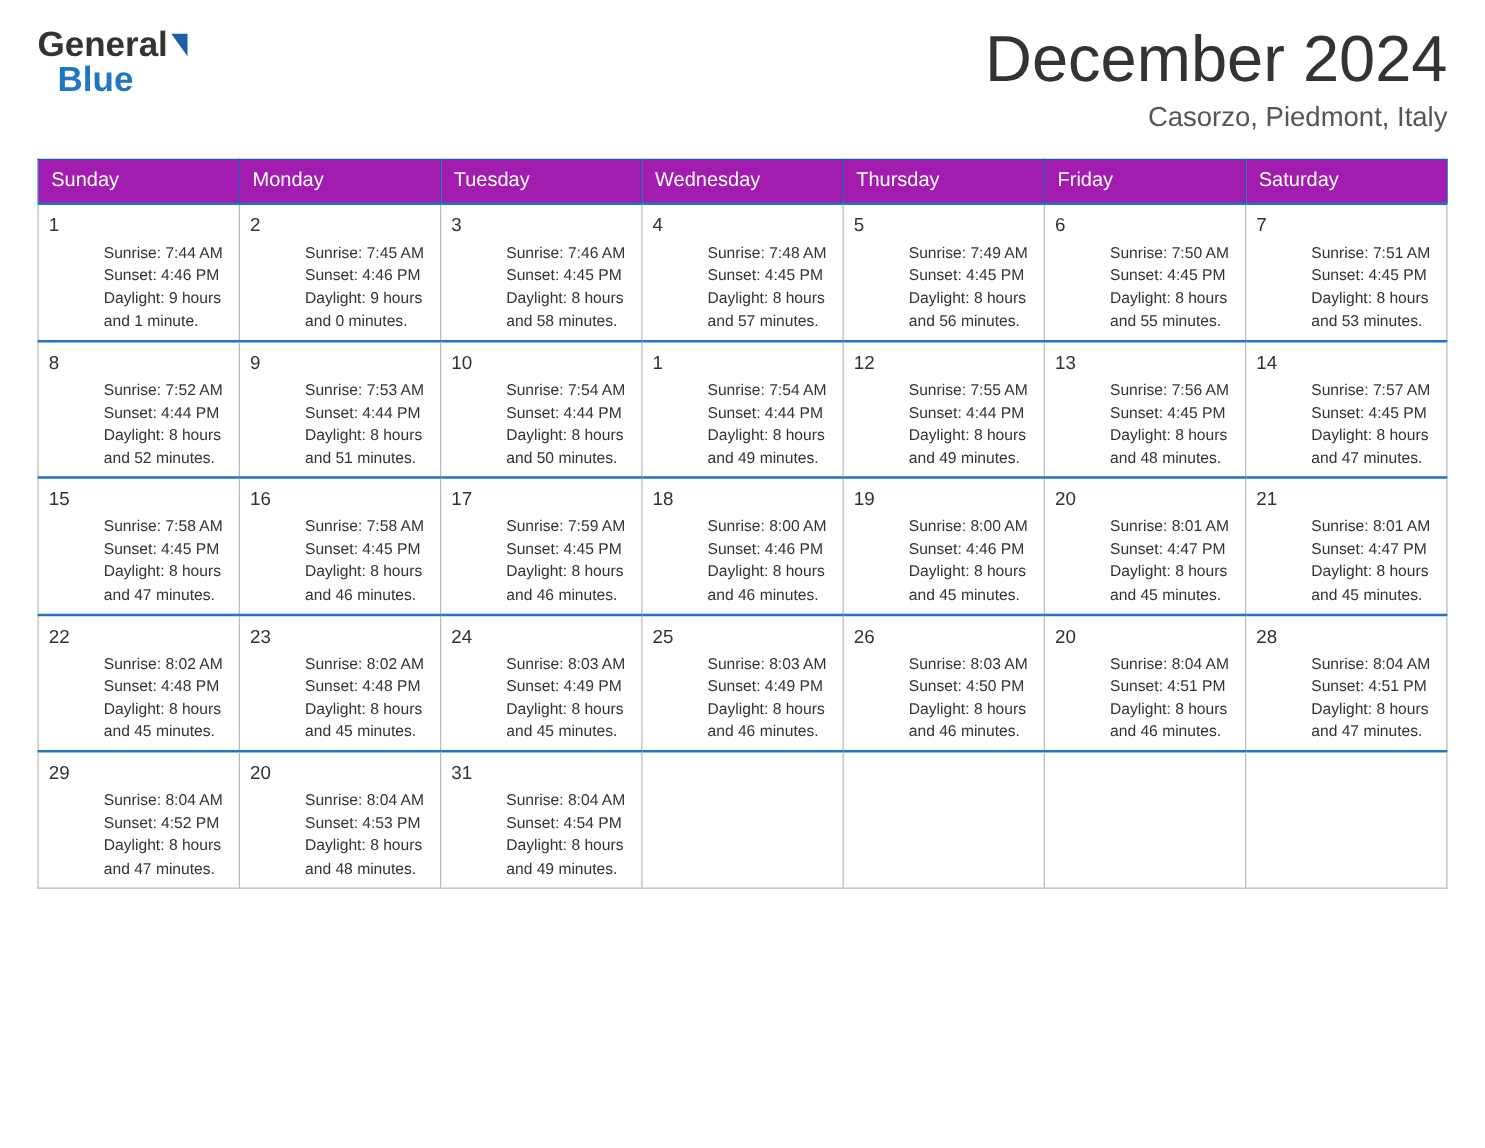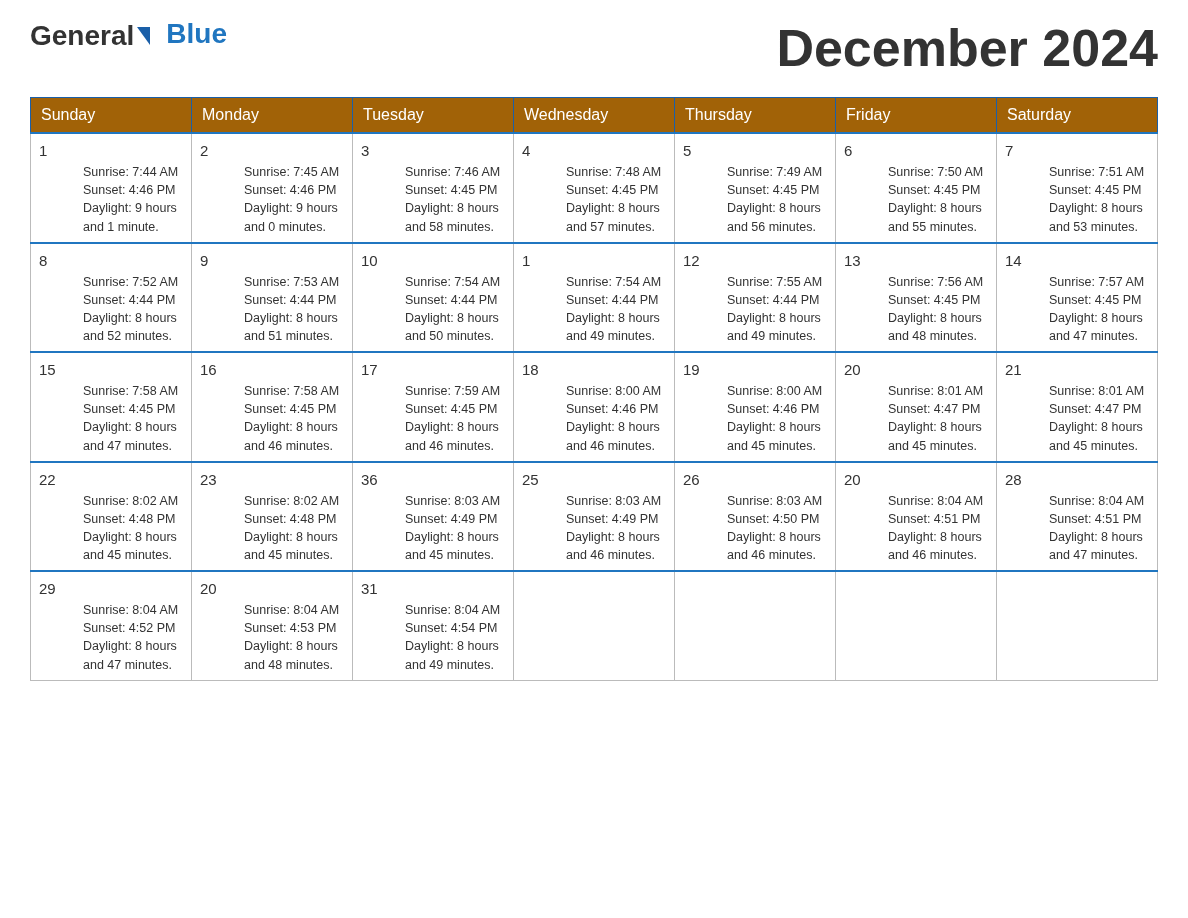--- a/index.html
+++ b/index.html
@@ -14,22 +14,21 @@
 
     .header {
       display: flex;
       justify-content: space-between;
       align-items: flex-start;
       margin-bottom: 20px;
     }
 
     .logo-container {
       display: flex;
-      flex-direction: row;
-      align-items: center;
+      flex-direction: column;
     }
 
     .logo-line1 {
       font-size: 28px;
       font-weight: bold;
       color: #333;
       display: flex;
       align-items: center;
     }
 
@@ -40,40 +39,40 @@
       margin-top: -4px;
       margin-left: 16px;
     }
 
     .title-area {
       text-align: right;
     }
 
     .month-title {
       font-size: 52px;
-      font-weight: bold;
+      font-weight: normal;
       color: #333;
       line-height: 1.1;
     }
 
     .location-title {
       font-size: 22px;
       color: #555;
       margin-top: 4px;
     }
 
     
     .calendar-table {
       width: 100%;
       border-collapse: collapse;
       border: 1px solid #999;
     }
 
     .calendar-table th {
-      background: #a16207;
+      background: #a21caf;
       color: #fff;
       font-size: 16px;
       font-weight: normal;
       padding: 8px 10px;
       text-align: left;
       border: 1px solid #1a5fa8;
     }
 
     .calendar-table td {
       vertical-align: top;
@@ -113,20 +112,21 @@
 <div class="header">
   <div class="logo-container">
     <div class="logo-line1">
       <span>General</span>
       <span style="display:inline-block; width:0; height:0; border-left:13px solid transparent; border-right:0px solid transparent; border-top:18px solid #1a5fa8; margin-left:3px; margin-bottom:0px; vertical-align:middle;"></span>
     </div>
     <div class="logo-line2">Blue</div>
   </div>
   <div class="title-area">
     <div class="month-title">December 2024</div>
+    <div class="location-title">Casorzo, Piedmont, Italy</div>
   </div>
 </div>
 
 <table class="calendar-table">
   <thead>
     <tr>
     <th>Sunday</th>
         <th>Monday</th>
         <th>Tuesday</th>
         <th>Wednesday</th>
@@ -229,21 +229,21 @@
       <tr>
         <td>
           <span class="day-number">22</span>
           <div class="day-info">Sunrise: 8:02 AM<br>Sunset: 4:48 PM<br>Daylight: 8 hours and 45 minutes.</div>
         </td>
         <td>
           <span class="day-number">23</span>
           <div class="day-info">Sunrise: 8:02 AM<br>Sunset: 4:48 PM<br>Daylight: 8 hours and 45 minutes.</div>
         </td>
         <td>
-          <span class="day-number">36</span>
+          <span class="day-number">24</span>
           <div class="day-info">Sunrise: 8:03 AM<br>Sunset: 4:49 PM<br>Daylight: 8 hours and 45 minutes.</div>
         </td>
         <td>
           <span class="day-number">25</span>
           <div class="day-info">Sunrise: 8:03 AM<br>Sunset: 4:49 PM<br>Daylight: 8 hours and 46 minutes.</div>
         </td>
         <td>
           <span class="day-number">26</span>
           <div class="day-info">Sunrise: 8:03 AM<br>Sunset: 4:50 PM<br>Daylight: 8 hours and 46 minutes.</div>
         </td>

